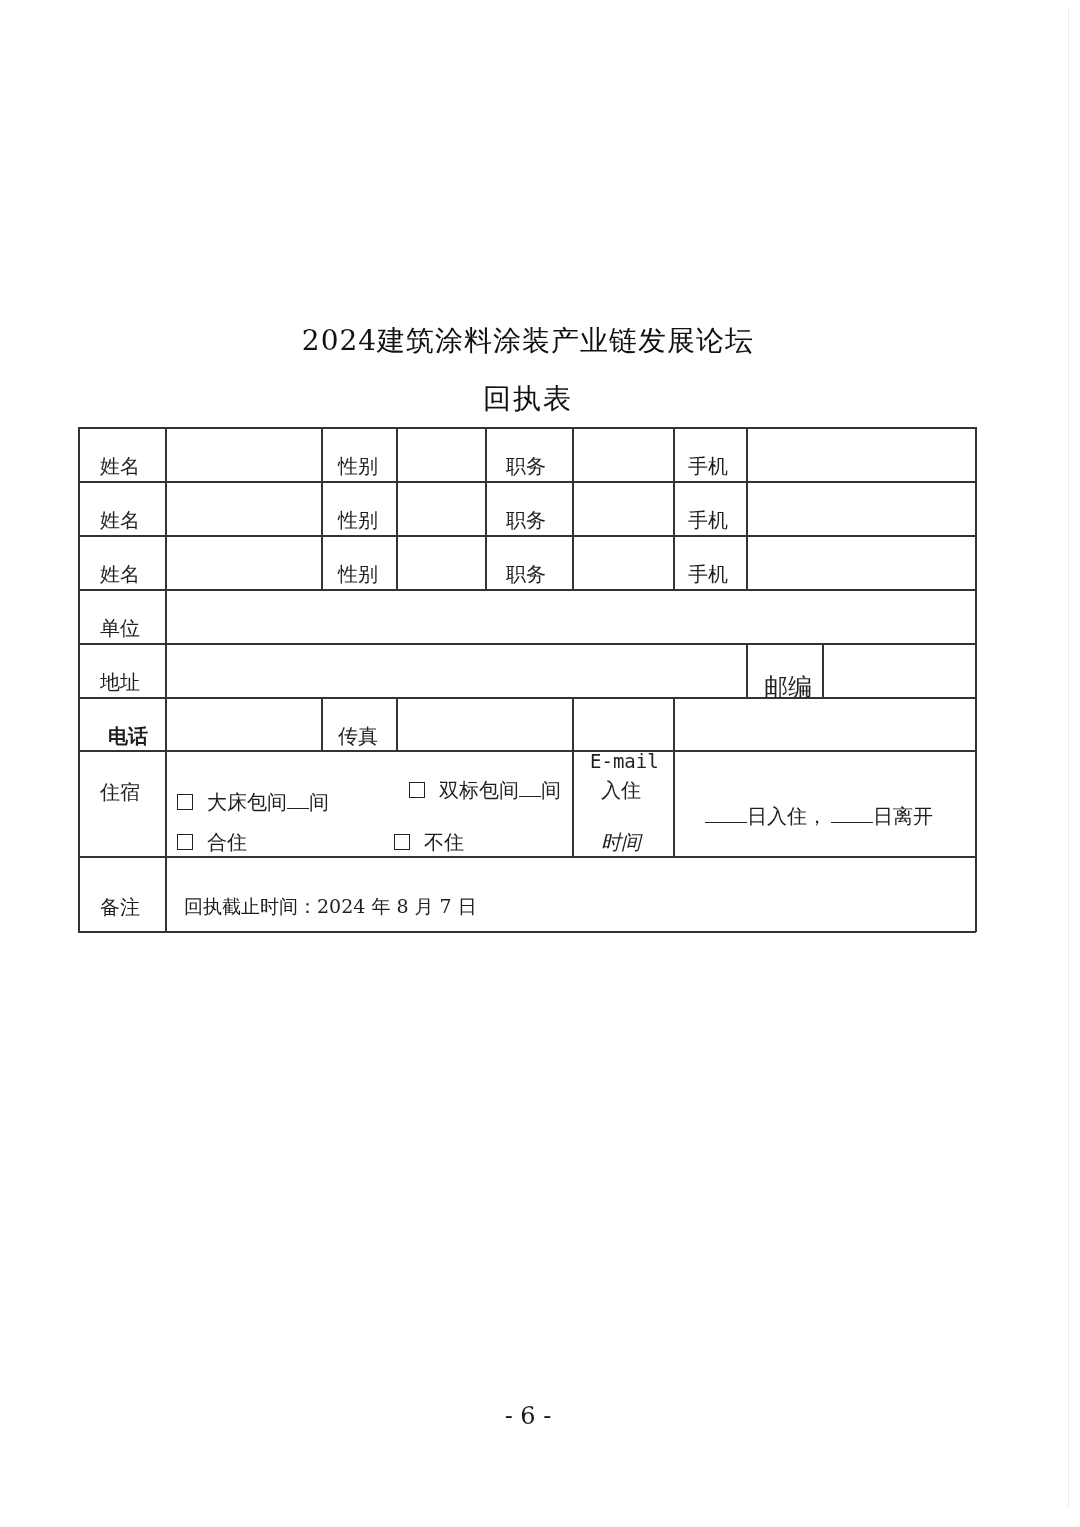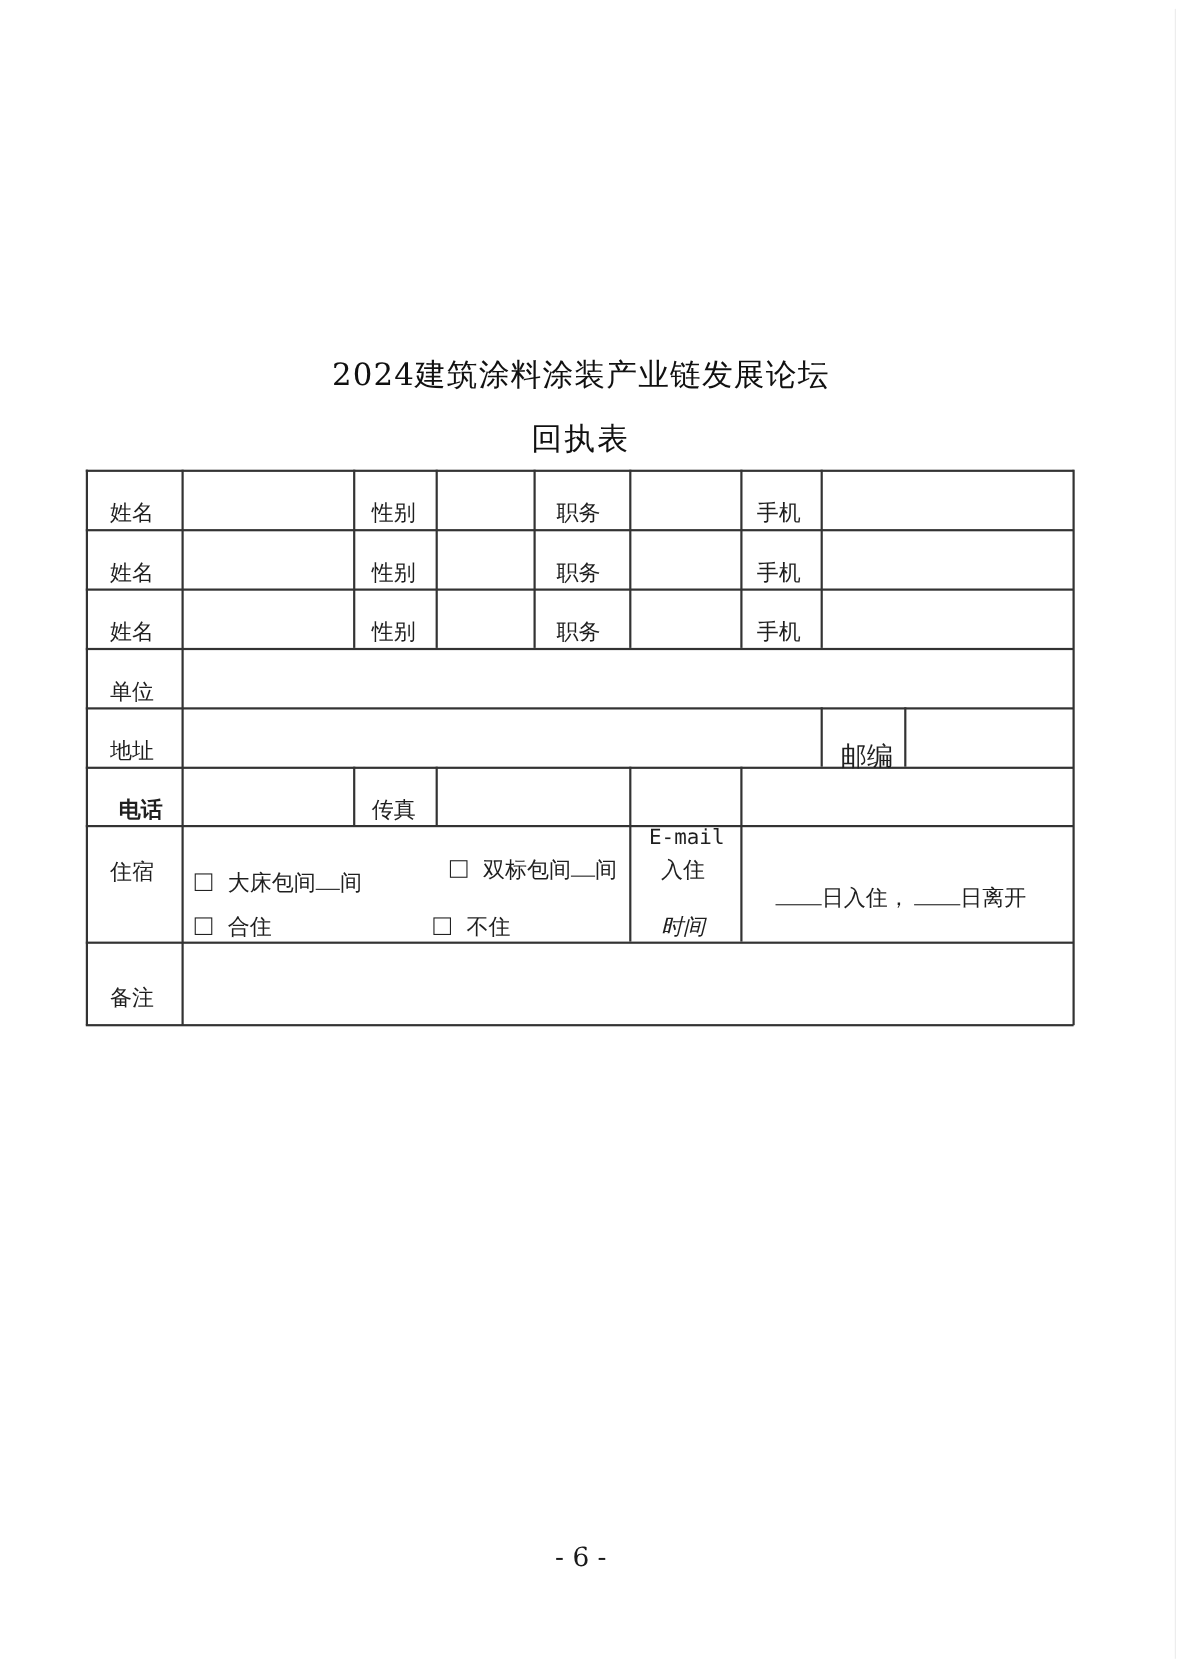--- a/index.html
+++ b/index.html
@@ -134,15 +134,16 @@
   </div>
 
   <span class="lbl" style="left:523px;top:350px;">入住</span>
   <span class="lbl" style="left:523px;top:402px;font-style:italic;">时间</span>
 
   <div class="lbl" style="left:627px;top:376px;">
     <span class="blank" style="width:42px;"></span><span>日入住，</span><span class="blank" style="width:42px;margin-left:4px;"></span><span>日离开</span>
   </div>
 
   <span class="lbl" style="left:22px;top:467px;">备注</span>
+  <span class="lbl serif" style="left:106px;top:467px;font-size:19px;">回执截止时间：2024 年 8 月 7 日</span>
 </div>
 
 <div class="page-num">- 6 -</div>
 
 </body></html>

